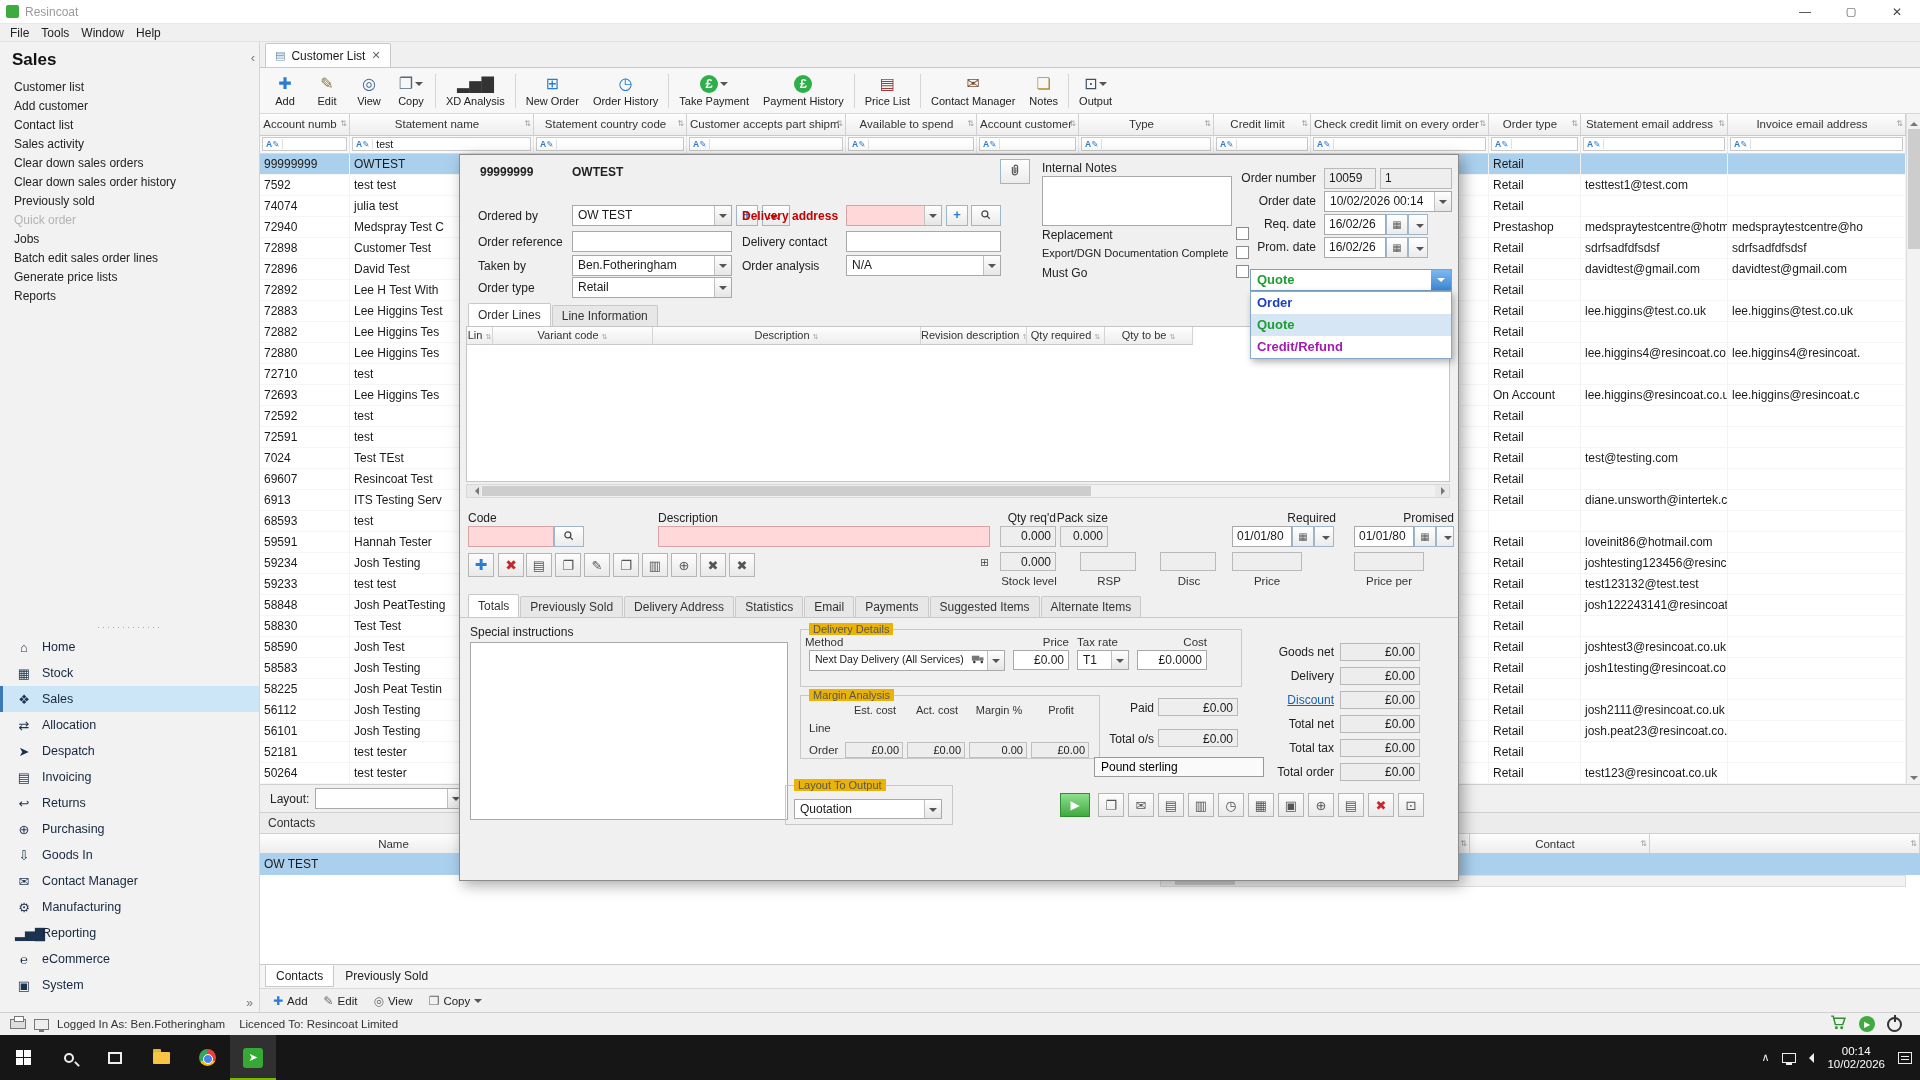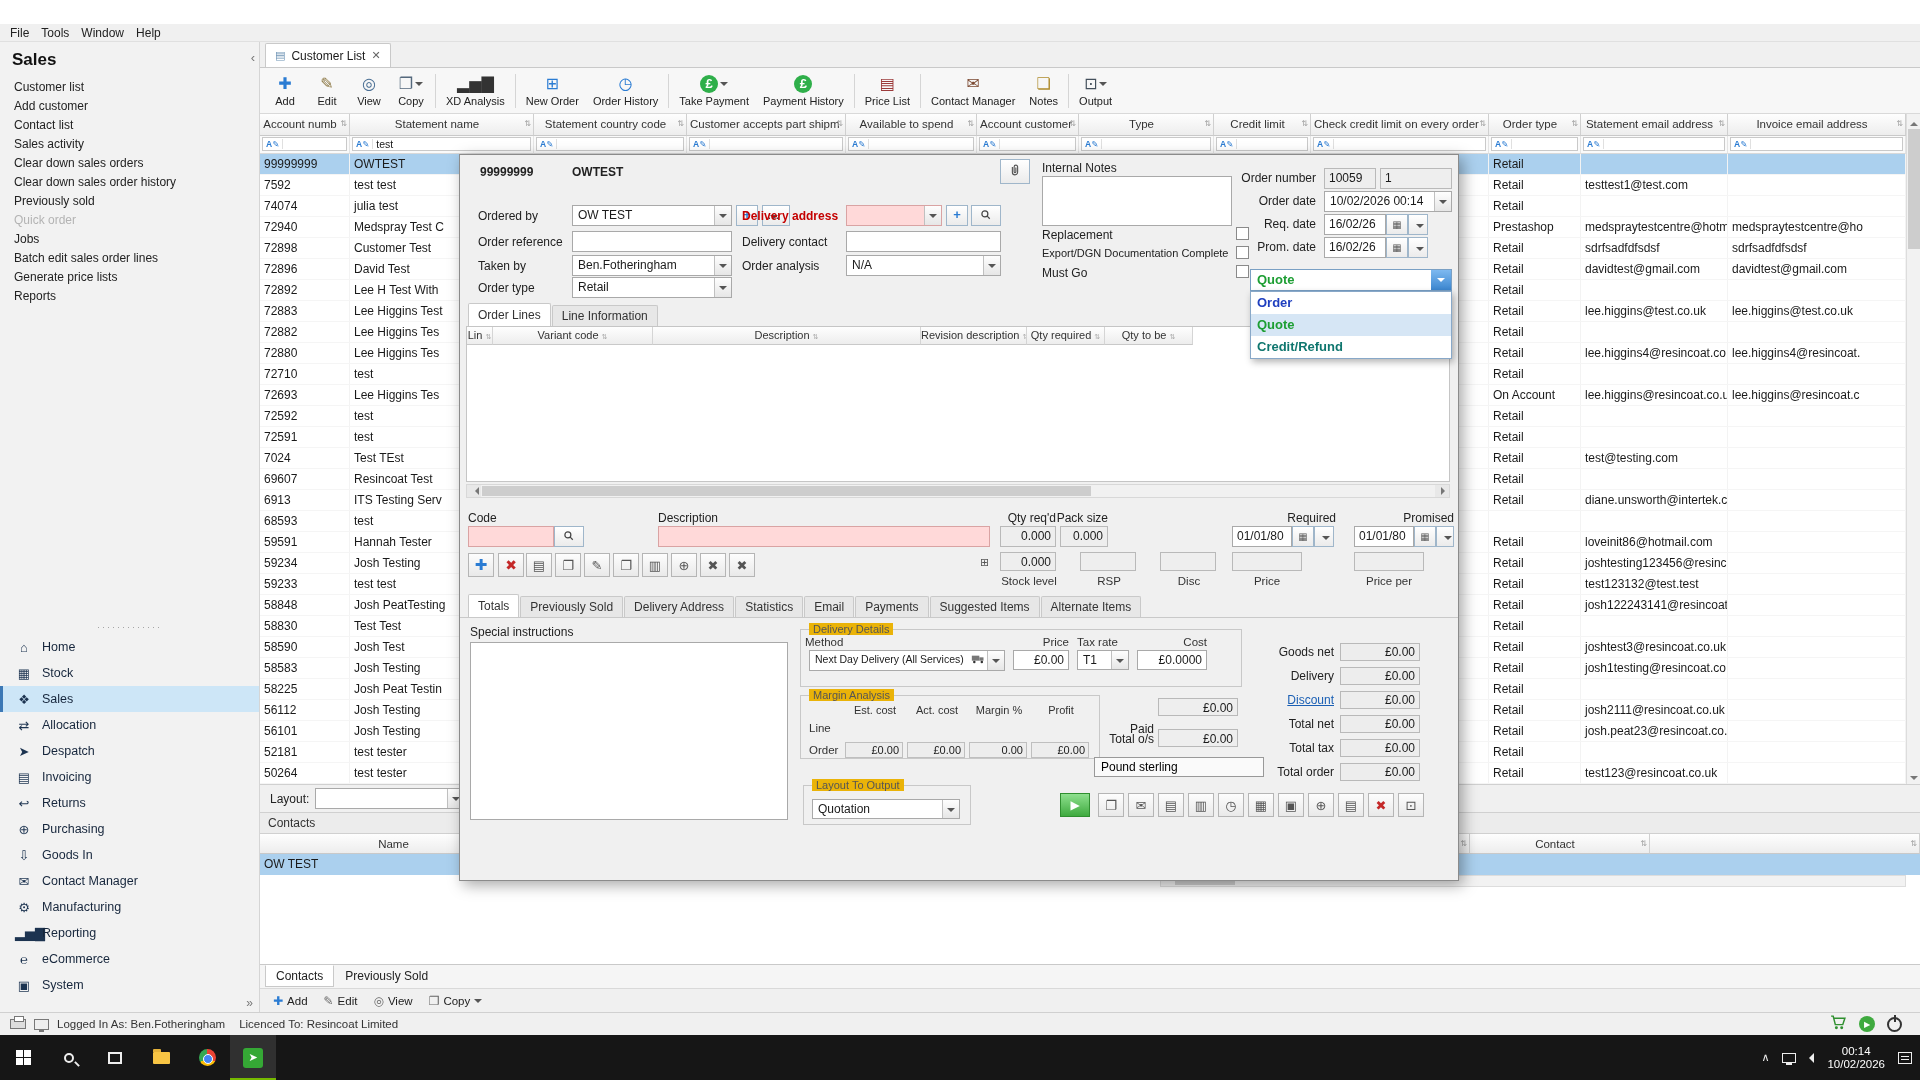--- a/index.html
+++ b/index.html
@@ -203,20 +203,29 @@
 .ic-vol{width:0;height:0;border:5px solid transparent;border-right-color:#eee;border-left:none;position:relative;}
 .clock{display:flex;flex-direction:column;align-items:center;font-size:11.5px;line-height:13px;color:#fff;}
 .ic-notif{width:14px;height:12px;border:1px solid #eee;position:relative;}
 .ic-notif::after{content:"";position:absolute;left:2px;top:3px;width:8px;height:1px;background:#eee;box-shadow:0 3px 0 #eee;}
 </style>
 </head>
 <body>
 
 <div class="screen">
 
+  <div class="titlebar">
+    <span class="appico"></span>
+    <span class="tb-title">Resincoat</span>
+    <span class="wctrls">
+      <span class="wc wc-min"></span>
+      <span class="wc wc-max"></span>
+      <span class="wc wc-close"></span>
+    </span>
+  </div>
 
   <div class="menubar">
 
   <span class="mitem">File</span>
       <span class="mitem">Tools</span>
       <span class="mitem">Window</span>
       <span class="mitem">Help</span>
     </div>
 
   <div class="workspace">
@@ -1145,21 +1154,21 @@
       <span class="sq arrow" style="left:948px;top:82px;width:20px;"></span>
 
       <div class="scombo">
         <span class="sval">Quote</span>
         <span class="sarr"></span>
       </div>
       <div class="slist">
 
       <div class="opt" style="color: rgb(31, 63, 191);">Order</div>
           <div class="opt hl" style="color: rgb(29, 158, 51);">Quote</div>
-          <div class="opt" style="color: #0f766e;">Credit/Refund</div>
+          <div class="opt" style="color: #a21caf;">Credit/Refund</div>
         </div>
 
       <div class="ltabs">
 
       <div class="xtab active">Order Lines</div>
           <div class="xtab">Line Information</div>
         </div>
       <div class="lgrid">
         <div class="lg-head">
 
@@ -1298,21 +1307,21 @@
             <span class="mgcol mg-auto" style="left: 230px;">Profit</span>
           </div>
         <span class="panel-lbl" style="left:8px;top:26px;">Line</span>
         <span class="panel-lbl" style="left:8px;top:48px;">Order</span>
         <span class="mgfld" style="left:44px;top:46px;">£0.00</span>
         <span class="mgfld" style="left:106px;top:46px;">£0.00</span>
         <span class="mgfld" style="left:168px;top:46px;">0.00</span>
         <span class="mgfld" style="left:230px;top:46px;">£0.00</span>
       </div>
 
-      <span class="rlbl" style="left:620px;top:546px;width:74px;margin-top:21px;">Paid</span>
+      <span class="rlbl" style="left:620px;top:546px;width:74px;">Paid</span>
       <div class="fld ro num" style="left:698px;top:543px;width:80px;height:18px;"><span>£0.00</span></div>
       <span class="rlbl" style="left:620px;top:577px;width:74px;">Total o/s</span>
       <div class="fld ro num" style="left:698px;top:574px;width:80px;height:18px;"><span>£0.00</span></div>
 
       <button class="currbtn">Pound sterling</button>
 
       <div class="sumwrap">
 
           <div class="sumrow">
             <span class="sumlbl">Goods net</span>
@@ -1338,21 +1347,21 @@
             <span class="sumlbl">Total tax</span>
             <span class="sumval">£0.00</span>
           </div>
 
           <div class="sumrow">
             <span class="sumlbl">Total order</span>
             <span class="sumval">£0.00</span>
           </div>
         </div>
 
-      <div class="fs" style="left:343px;top:630px;width:168px;height:40px;padding-left:12px;">
+      <div class="fs" style="left:325px;top:630px;width:168px;height:40px;padding-left:12px;">
         <span class="leg">Layout To Output</span>
         <div class="combo" style="position:absolute;left:8px;top:13px;width:148px;height:20px;">
           <span class="cval">Quotation</span>
           <span class="cbtn"></span>
         </div>
       </div>
 
       <div class="astrip">
         <span class="abtn play"></span>
       </div>

